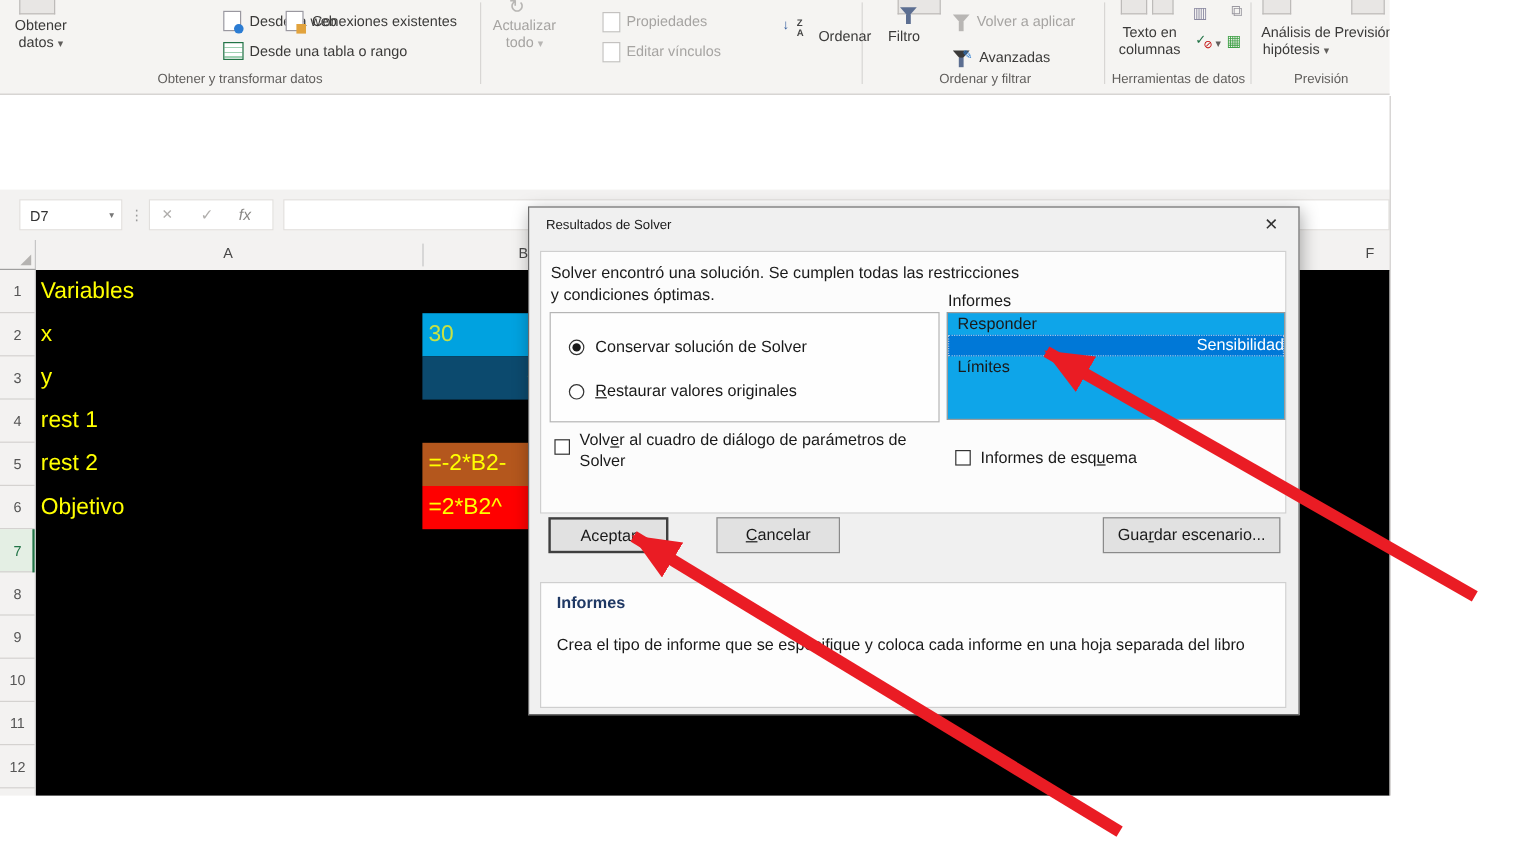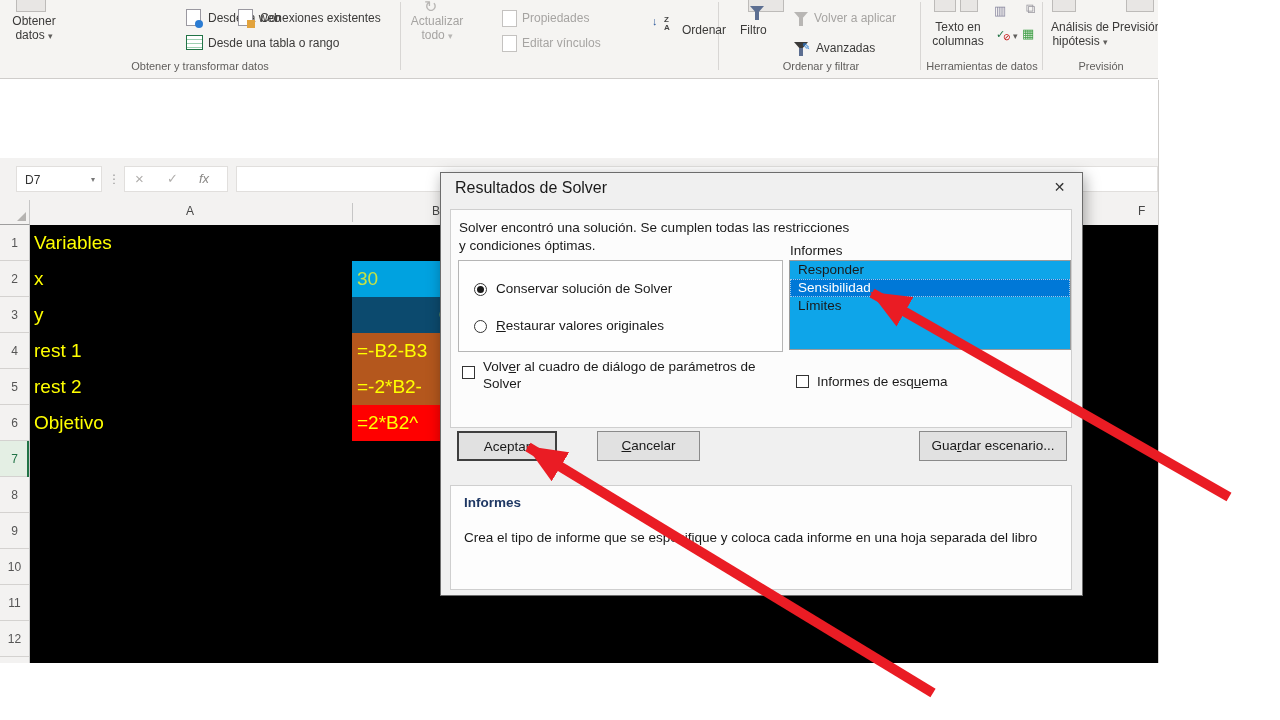--- a/index.html
+++ b/index.html
@@ -52,32 +52,32 @@
   .row-num.sel::after{content:"";position:absolute;right:0;top:0;width:2px;height:36px;background:#217346;}
   .grid{position:absolute;left:30px;top:225px;width:1128px;height:438px;background:#000;overflow:hidden;}
   .cell-a{position:absolute;left:4px;width:310px;height:36px;line-height:36px;font-size:19px;}
   .cell-b{position:absolute;left:322px;width:108px;height:36px;line-height:36px;font-size:19px;padding-left:5px;
           box-sizing:border-box;white-space:nowrap;overflow:hidden;}
   .winedge{position:absolute;left:1158px;top:80px;width:1px;height:583px;background:#cfcdcb;}
 
   
   .dialog{position:absolute;left:440px;top:172px;width:643px;height:424px;background:#f0f0f0;
           border:1px solid #6c6c6c;box-sizing:border-box;box-shadow:2px 4px 14px rgba(0,0,0,.35);z-index:10;font-size:13.5px;}
-  .dlg-title{position:absolute;left:14px;top:0;height:30px;line-height:30px;font-size:16px;color:#1a1a1a;}
+  .dlg-title{position:absolute;left:14px;top:0;height:30px;line-height:30px;font-size:11px;color:#1a1a1a;}
   .dlg-close{position:absolute;right:0;top:0;width:45px;height:29px;text-align:center;line-height:29px;font-size:14px;color:#333;}
   .obox{position:absolute;left:9px;top:36px;width:622px;height:219px;background:#fcfcfc;border:1px solid #cfcfcf;box-sizing:border-box;}
   .msg{position:absolute;left:8px;top:9px;width:400px;line-height:18px;color:#1a1a1a;}
   .lbl-informes{position:absolute;left:339px;top:33px;}
   .radiobox{position:absolute;left:7px;top:50px;width:325px;height:92px;background:#fefefe;border:1px solid #b5b5b5;box-sizing:border-box;}
   .radio{position:absolute;width:13px;height:13px;border:1px solid #333;border-radius:50%;background:#fff;box-sizing:border-box;}
   .radio.sel::after{content:"";position:absolute;left:2px;top:2px;width:7px;height:7px;border-radius:50%;background:#1a1a1a;}
   .radiolabel{position:absolute;white-space:nowrap;}
   .listbox{position:absolute;left:338px;top:50px;width:282px;height:90px;background:#0ea5e9;border:1px solid #9a9a9a;box-sizing:border-box;overflow:hidden;}
   .list-item{height:18px;line-height:18px;padding-left:8px;white-space:nowrap;}
-  .list-item.selected{background:#0078d7;color:#fff;outline:1px dotted #9ec7e8;outline-offset:-1px;}
+  .list-item.selected{background:#0078d7;color:#fff;outline:1px dotted #9ec7e8;outline-offset:-1px;text-align:right;}
   .checkbox{position:absolute;width:13px;height:13px;border:1px solid #333;background:#fff;box-sizing:border-box;}
   .chklabel{position:absolute;line-height:17px;}
   .btn{position:absolute;height:30px;background:#e1e1e1;border:1px solid #8a8a8a;box-sizing:border-box;
        text-align:center;line-height:27px;font-size:13.5px;color:#1a1a1a;}
   .btn.default{border:2px solid #3f3f3f;}
   .bbox{position:absolute;left:9px;top:312px;width:622px;height:105px;background:#fdfdfd;border:1px solid #cfcfcf;box-sizing:border-box;}
   .bbox-title{position:absolute;left:13px;top:9px;font-weight:bold;color:#1f3864;}
   .bbox-text{position:absolute;left:13px;top:44px;width:600px;color:#1a1a1a;}
   u{text-decoration:underline;}
 
@@ -196,21 +196,20 @@
     <div class="row-num" style="top: 396px;">12</div>
     <div class="row-num" style="top: 432px;">13</div>
   </div>
 <div class="grid">
     <div class="cell-a" style="top: 0px; color: rgb(255, 255, 0);">Variables</div>
     <div class="cell-a" style="top: 36px; color: rgb(255, 255, 0);">x</div>
     <div class="cell-b" style="top: 36px; background: rgb(0, 162, 224); color: rgb(198, 226, 68);">30</div>
     <div class="cell-a" style="top: 72px; color: rgb(255, 255, 0);">y</div>
     <div class="cell-b" style="top: 72px; background: #0c4a6e; color: rgb(198, 226, 68); text-align: right;">60</div>
     <div class="cell-a" style="top: 108px; color: rgb(255, 255, 0);">rest 1</div>
-    <div class="cell-b" style="top: 108px; background: rgb(180, 87, 29); color: rgb(255, 255, 0);">=-B2-B3</div>
     <div class="cell-a" style="top: 144px; color: rgb(255, 255, 0);">rest 2</div>
     <div class="cell-b" style="top: 144px; background: rgb(180, 87, 29); color: rgb(255, 255, 0);">=-2*B2-</div>
     <div class="cell-a" style="top: 180px; color: rgb(255, 255, 0);">Objetivo</div>
     <div class="cell-b" style="top: 180px; background: rgb(255, 0, 0); color: rgb(255, 255, 0);">=2*B2^</div>
   </div>
 <div class="winedge"></div>
 
 <div class="dialog">
   <div class="dlg-title">Resultados de Solver</div>
   <div class="dlg-close">✕</div>

